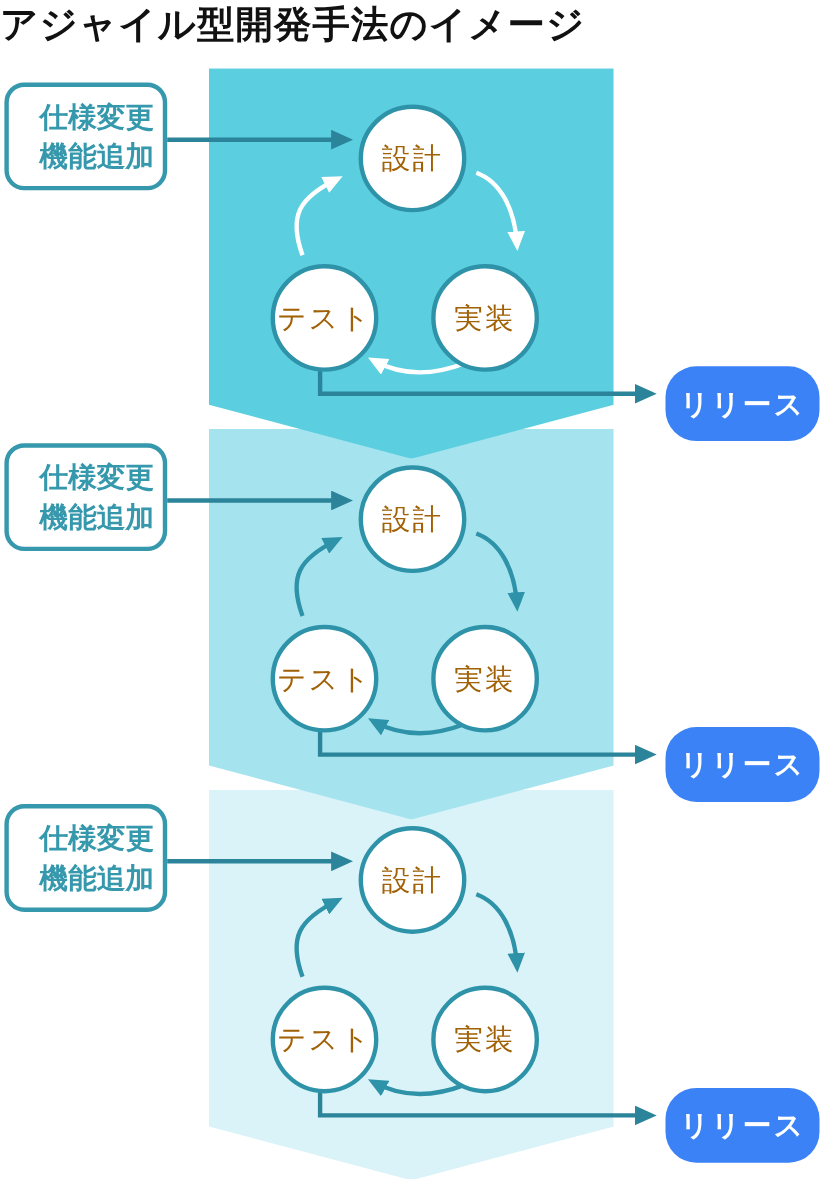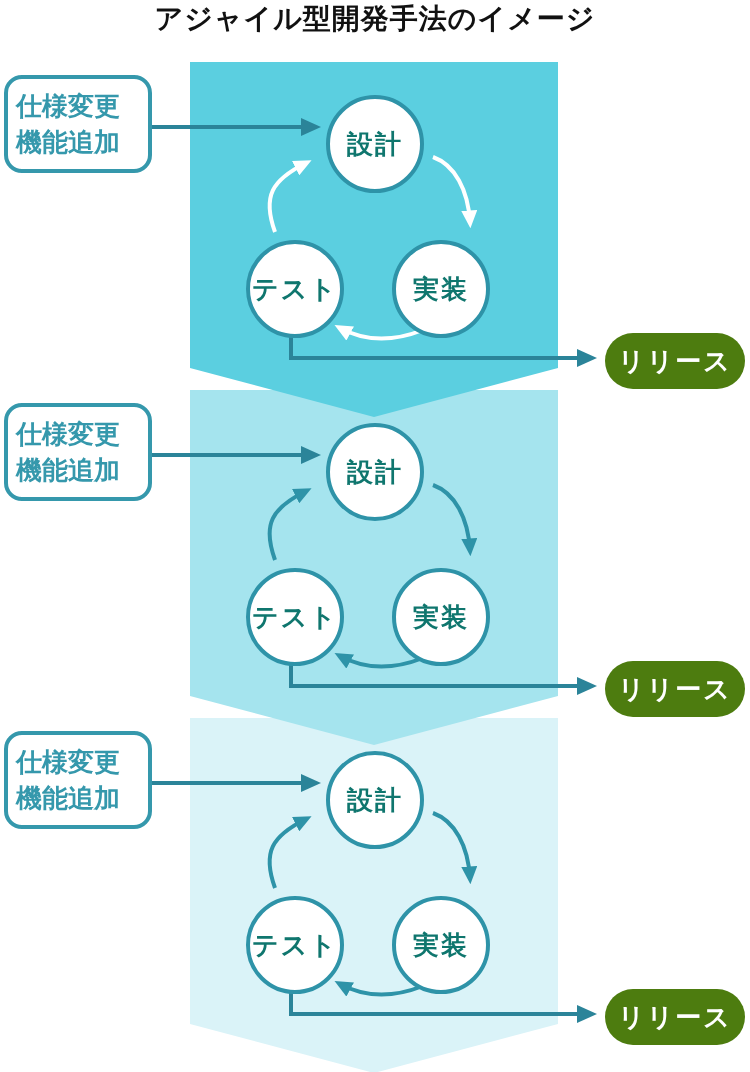--- a/index.html
+++ b/index.html
@@ -5,64 +5,63 @@
   html,body{margin:0;padding:0;}
   body{
     position:relative;
     width:750px;height:1072px;
     background:#ffffff;
     overflow:hidden;
     font-family:"Liberation Sans","DejaVu Sans",sans-serif;
   }
   .title{
     position:absolute;top:0;left:0;right:0;
-    text-align:center;
-    font-size:28px;font-weight:bold;color:#111;
+    font-size:34px;font-weight:bold;color:#111;
     letter-spacing:1px;
   }
   
   .panel{
     position:absolute;left:190px;width:368px;height:355px;
     clip-path:polygon(0 0,100% 0,100% 86.2%,50% 100%,0 86.2%);
   }
   .panel.p1{top:62px;background:#5bcfe0;z-index:3;}
   .panel.p2{top:390px;background:#a5e4ee;z-index:2;}
   .panel.p3{top:718px;background:#daf3f8;z-index:1;}
 
   svg.arrow-layer{position:absolute;left:0;top:0;z-index:4;}
 
   .node{
     position:absolute;width:98px;height:98px;box-sizing:border-box;
     background:#fff;border:4px solid #2e93a8;border-radius:50%;
     display:flex;align-items:center;justify-content:center;
-    font-size:26px;font-weight:bold;color:#0f766e;letter-spacing:2px;
+    font-size:26px;font-weight:normal;color:#a16207;letter-spacing:2px;
     z-index:5;
   }
   .n-design{left:326px;}
   .n-impl{left:392px;}
   .n-test{left:246px;}
   .row1 .n-design{top:95px;}  .row1 .n-impl,.row1 .n-test{top:240px;}
   .row2 .n-design{top:423px;} .row2 .n-impl,.row2 .n-test{top:568px;}
   .row3 .n-design{top:751px;} .row3 .n-impl,.row3 .n-test{top:896px;}
 
   .input-box{
     position:absolute;left:4px;width:148px;height:98px;box-sizing:border-box;
     background:#fff;border:4px solid #3598ac;border-radius:18px;
     display:flex;flex-direction:column;justify-content:center;
-    padding-left:8px;
+    padding-left:28px;
     font-size:26px;font-weight:bold;color:#3598ac;line-height:36px;
     z-index:5;
   }
   .row1 .input-box{top:75px;}
   .row2 .input-box{top:403px;}
   .row3 .input-box{top:731px;}
 
   .release-pill{
-    position:absolute;left:605px;width:140px;height:56px;
-    background:#4d7c0f;border-radius:28px;
+    position:absolute;left:605px;width:140px;height:68px;
+    background:#3b82f6;border-radius:28px;
     display:flex;align-items:center;justify-content:center;
     font-size:26px;font-weight:bold;color:#ffffff;letter-spacing:2px;
     z-index:5;
   }
   .row1 .release-pill{top:333px;}
   .row2 .release-pill{top:661px;}
   .row3 .release-pill{top:989px;}
 </style>
 </head>
 <body>

